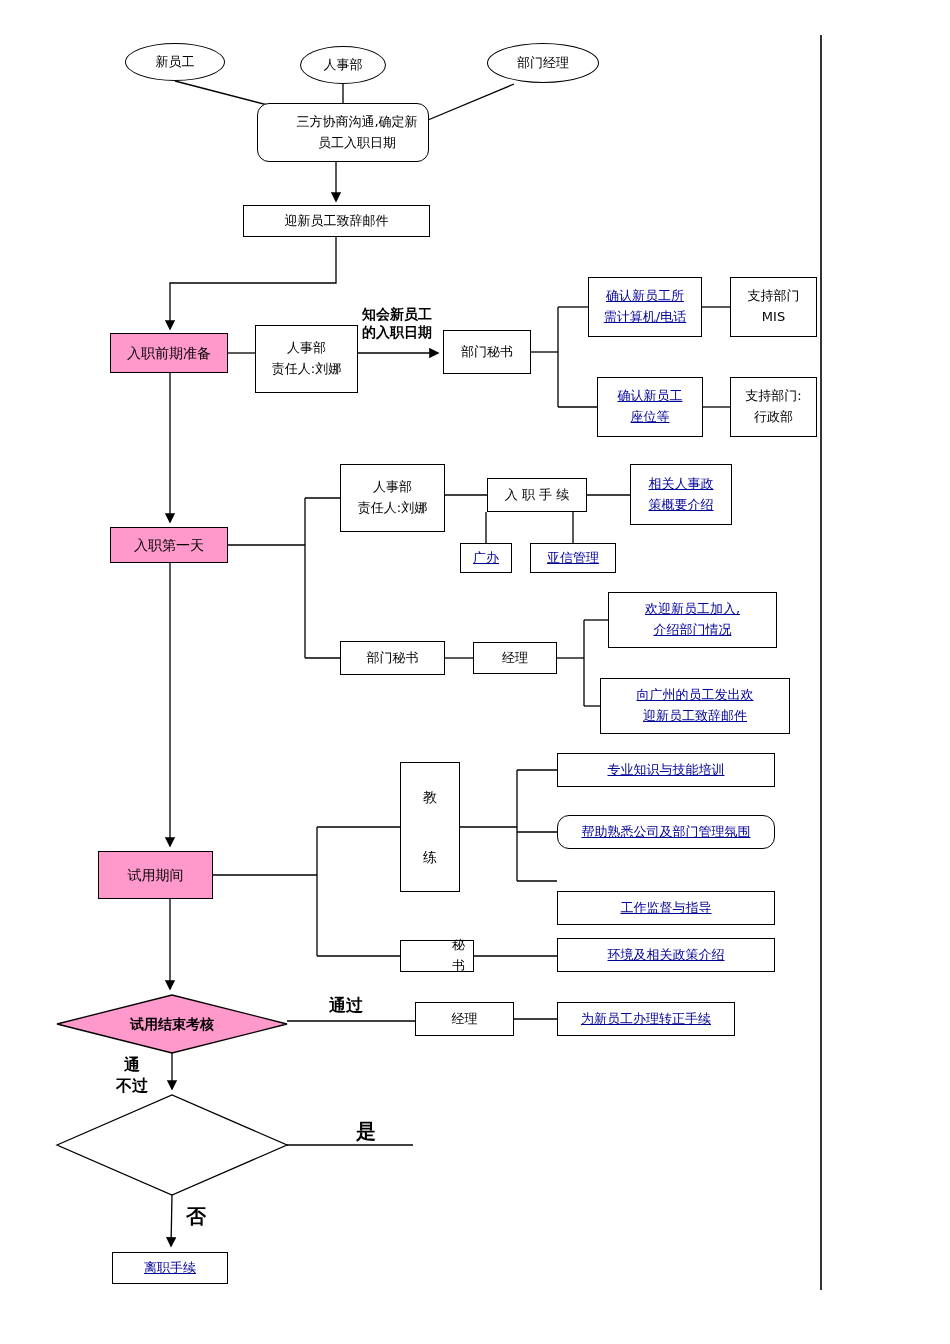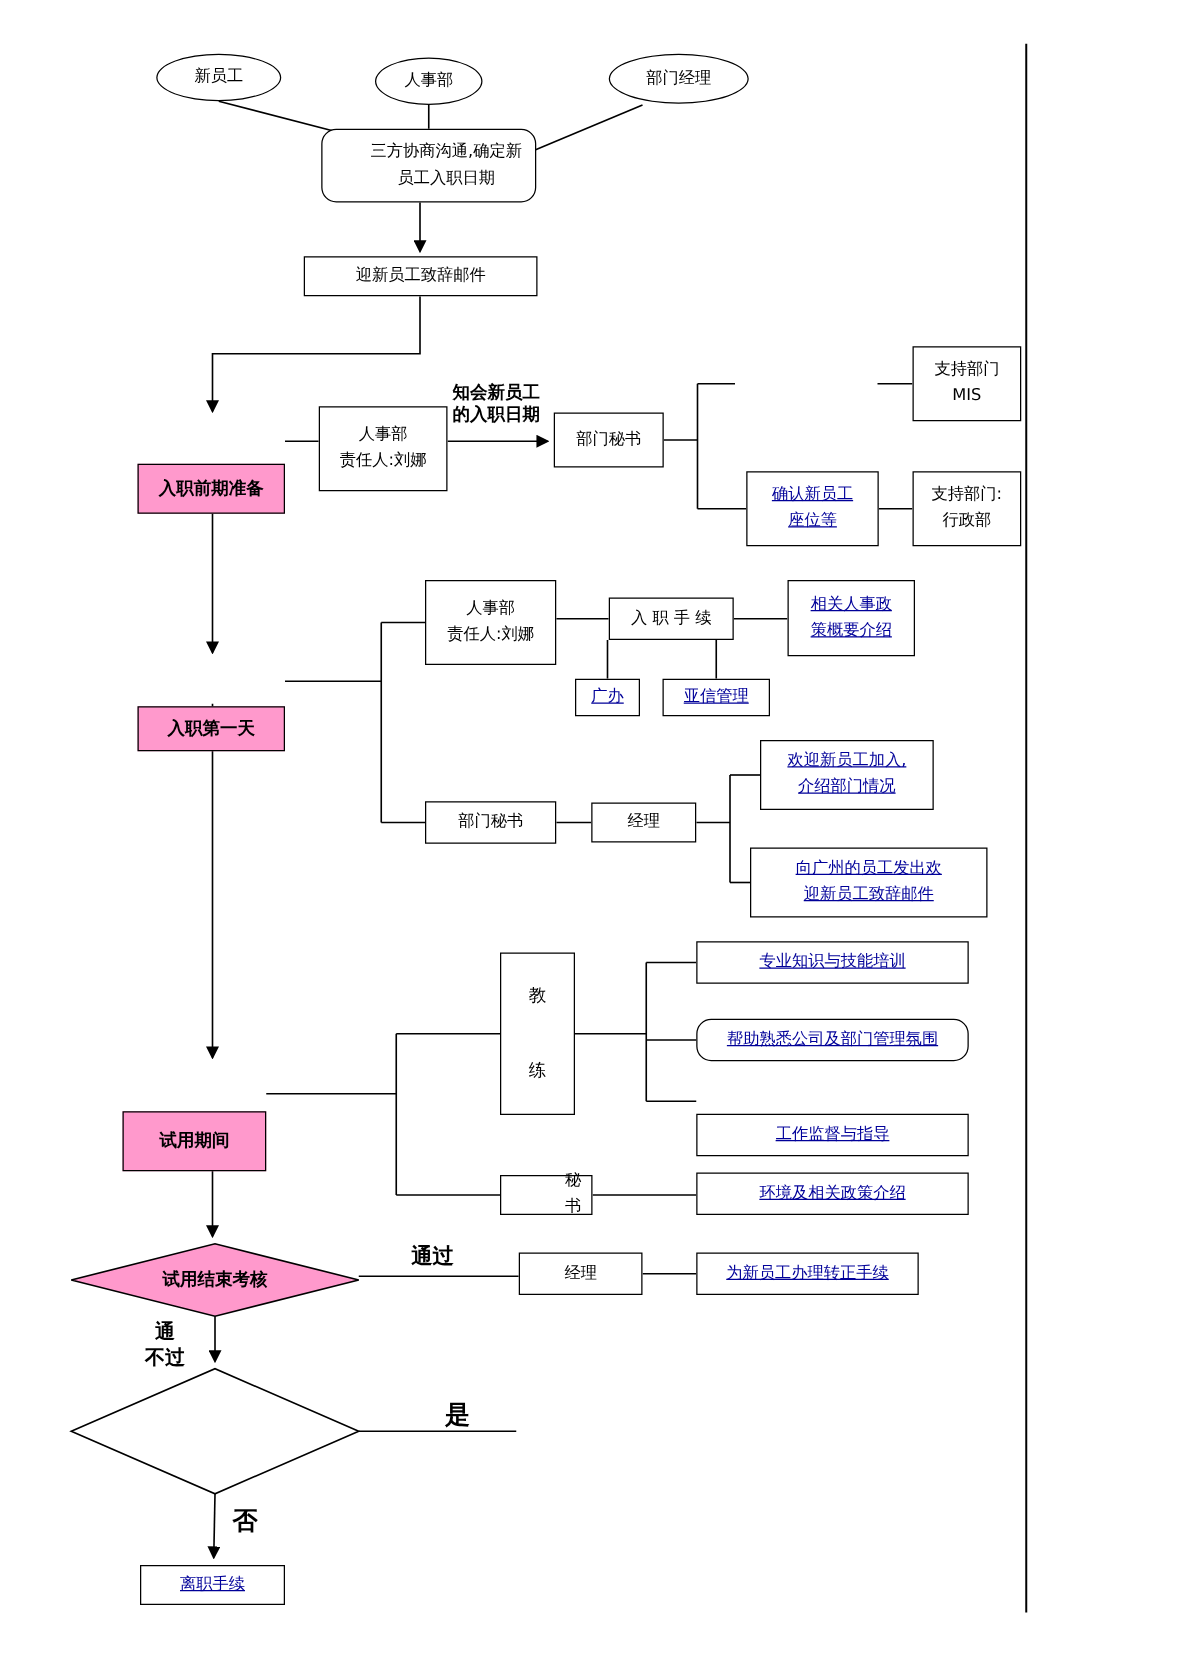--- a/index.html
+++ b/index.html
@@ -4,21 +4,21 @@
 <style>
   html,body{margin:0;padding:0;background:#ffffff;}
   .stage{position:relative;width:950px;height:1344px;background:#fff;
          font-family:"DejaVu Sans","Liberation Sans",sans-serif;color:#000;overflow:hidden;}
   .wires{position:absolute;left:0;top:0;width:950px;height:1344px;}
   .node{position:absolute;box-sizing:border-box;border:1.3px solid #000;background:#fff;
         display:flex;align-items:center;justify-content:center;text-align:center;
         font-size:13px;line-height:1.6;white-space:pre-line;}
   .ellipse{border-radius:50%;}
   .round{border-radius:12px;}
-  .pink{background:var(--highlight,#FF99CC);font-weight:bold;font-size:14px;margin-top:38px;}
+  .pink{background:var(--highlight,#FF99CC);font-weight:normal;font-size:14px;}
   .link{color:var(--link_text,#000099);text-decoration:underline;}
   .overlay{border:none;background:transparent;}
   .boldtxt{font-weight:bold;font-size:14px;}
   .tall{line-height:60px;font-size:14px;}
   .edge-label{position:absolute;font-weight:bold;white-space:pre-line;text-align:center;line-height:1.3;color:#000;}
 </style>
 </head>
 <body>
 
 <div class="stage">
@@ -92,38 +92,40 @@
   <div class="node ellipse" style="left:487px;top:43px;width:112px;height:40px;">部门经理</div>
 
   <div class="node round" style="left:257px;top:103px;width:172px;height:59px;padding-left:28px;">三方协商沟通,确定新
 员工入职日期</div>
   <div class="node" style="left:243px;top:205px;width:187px;height:32px;">迎新员工致辞邮件</div>
 
   <div class="node pink" style="left:110px;top:333px;width:118px;height:40px;">入职前期准备</div>
   <div class="node" style="left:255px;top:325px;width:103px;height:68px;">人事部
 责任人:刘娜</div>
   <div class="node" style="left:443px;top:330px;width:88px;height:44px;">部门秘书</div>
+  <div class="node link" style="left:588px;top:277px;width:114px;height:60px;">确认新员工所
+需计算机/电话</div>
   <div class="node" style="left:730px;top:277px;width:87px;height:60px;">支持部门
 MIS</div>
   <div class="node link" style="left:597px;top:377px;width:106px;height:60px;">确认新员工
 座位等</div>
   <div class="node" style="left:730px;top:377px;width:87px;height:60px;">支持部门:
 行政部</div>
 
   <div class="node pink" style="left:110px;top:527px;width:118px;height:36px;">入职第一天</div>
   <div class="node" style="left:340px;top:464px;width:105px;height:68px;">人事部
 责任人:刘娜</div>
   <div class="node" style="left:487px;top:478px;width:100px;height:34px;">入 职 手 续</div>
   <div class="node link" style="left:630px;top:464px;width:102px;height:61px;">相关人事政
 策概要介绍</div>
   <div class="node link" style="left:460px;top:543px;width:52px;height:30px;">广办</div>
   <div class="node link" style="left:530px;top:543px;width:86px;height:30px;">亚信管理</div>
   <div class="node" style="left:340px;top:641px;width:105px;height:34px;">部门秘书</div>
   <div class="node" style="left:473px;top:642px;width:84px;height:32px;">经理</div>
-  <div class="node link" style="left:608px;top:592px;width:139px;height:56px;">欢迎新员工加入,
+  <div class="node link" style="left:608px;top:592px;width:169px;height:56px;">欢迎新员工加入,
 介绍部门情况</div>
   <div class="node link" style="left:600px;top:678px;width:190px;height:56px;">向广州的员工发出欢
 迎新员工致辞邮件</div>
 
   <div class="node pink" style="left:98px;top:851px;width:115px;height:48px;">试用期间</div>
   <div class="node tall" style="left:400px;top:762px;width:60px;height:130px;">教
 练</div>
   <div class="node link" style="left:557px;top:753px;width:218px;height:34px;">专业知识与技能培训</div>
   <div class="node link" style="left:557px;top:815px;width:218px;height:34px;border-radius:12px;">帮助熟悉公司及部门管理氛围</div>
   <div class="node link" style="left:557px;top:864px;width:218px;height:34px;margin-top:27px;">工作监督与指导</div>

